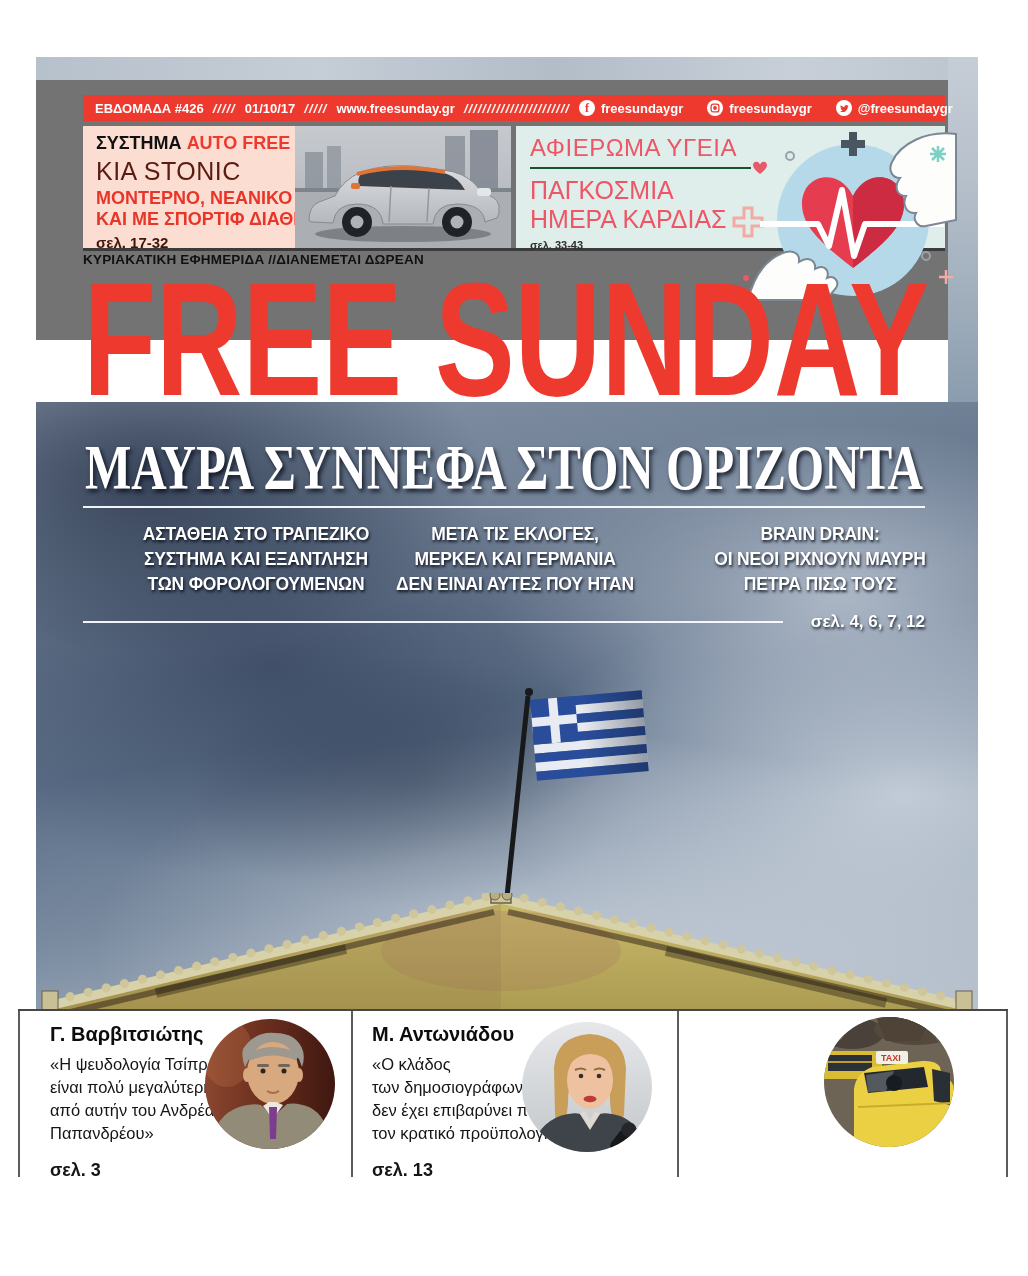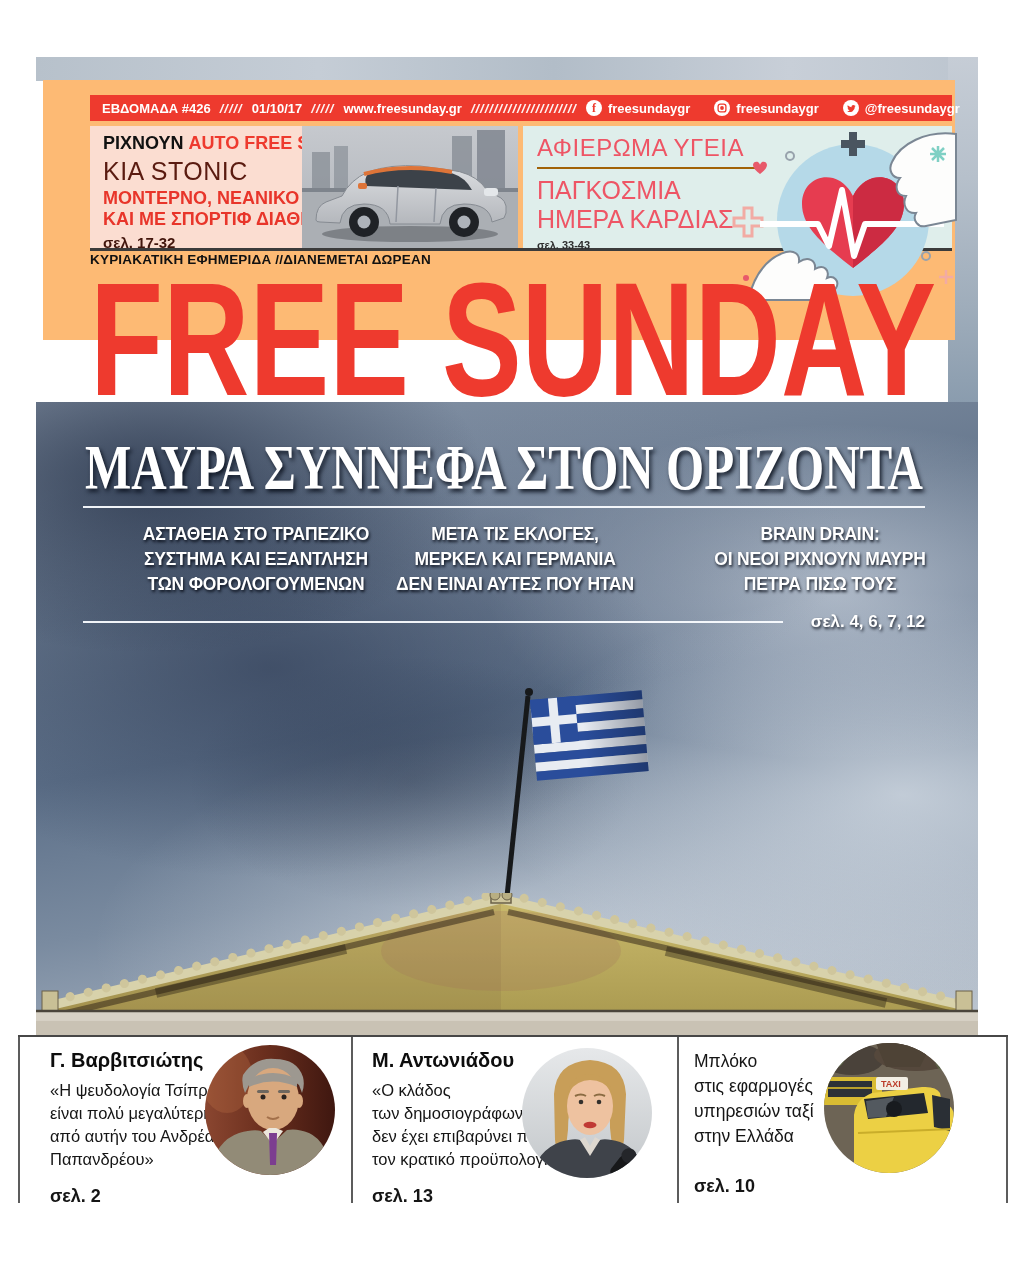--- a/index.html
+++ b/index.html
@@ -16,21 +16,21 @@
       radial-gradient(ellipse 480px 250px at 12% 12%, rgba(38,50,72,.8), rgba(38,50,72,0) 70%),
       radial-gradient(ellipse 560px 300px at 25% 42%, rgba(47,60,85,.65), rgba(47,60,85,0) 70%),
       radial-gradient(ellipse 420px 220px at 55% 22%, rgba(125,138,158,.5), rgba(125,138,158,0) 70%),
       radial-gradient(ellipse 500px 240px at 85% 30%, rgba(224,230,238,.6), rgba(224,230,238,0) 70%),
       radial-gradient(ellipse 560px 280px at 92% 62%, rgba(232,238,244,.65), rgba(232,238,244,0) 72%),
       radial-gradient(ellipse 640px 300px at 55% 86%, rgba(236,241,246,.5), rgba(236,241,246,0) 72%),
       radial-gradient(ellipse 320px 180px at 40% 60%, rgba(30,42,62,.38), rgba(30,42,62,0) 70%),
       linear-gradient(170deg,#8795a8 0%,#68798f 28%,#5d7089 48%,#7a8ba0 68%,#a4b0bf 86%,#bfc8d2 100%);}
 
   
-  .header-box{position:absolute;left:43px;top:80px;width:912px;height:260px;background:#fdba74;}
+  .header-box{position:absolute;left:36px;top:80px;width:912px;height:260px;background:#737373;}
 
   .red-bar{position:absolute;left:47px;top:15px;width:862px;height:26px;background:#ee3a2e;
     display:flex;align-items:center;box-sizing:border-box;padding:0 12px;color:#fff;
     font-weight:bold;font-size:13px;white-space:nowrap;}
   .red-bar .sep{font-style:italic;letter-spacing:1px;margin:0 9px;opacity:.95;}
   .socials{margin-left:auto;display:flex;align-items:center;gap:24px;}
   .social{display:flex;align-items:center;gap:6px;}
   .icon-disc{width:16px;height:16px;border-radius:50%;background:#fff;color:#ee3a2e;
     display:flex;align-items:center;justify-content:center;
     font-family:"Liberation Serif",serif;font-weight:bold;font-size:12px;line-height:1;}
@@ -42,21 +42,21 @@
     padding:7px 0 0 13px;overflow:hidden;}
   .promo-auto .kicker{font-size:18px;font-weight:bold;color:#111;}
   .promo-auto .kicker .red{color:#ee3a2e;}
   .promo-auto .title{font-size:25px;color:#5a1b10;margin-top:3px;letter-spacing:.5px;}
   .promo-auto .sub{font-size:18px;line-height:21px;font-weight:bold;color:#e8352a;
     white-space:pre-line;margin-top:2px;}
   .promo-auto .pages{font-size:15px;font-weight:600;color:#42150c;margin-top:4px;}
   .car-art{position:absolute;right:0;top:0;width:216px;height:122px;}
   .promo-health{flex:1;position:relative;background:#dfeeeb;box-sizing:border-box;padding:8px 0 0 14px;}
   .promo-health .kicker{display:inline-block;font-size:24px;color:#ee5565;letter-spacing:.5px;
-    padding:0 14px 5px 0;border-bottom:2px solid #a16207;}
+    padding:0 14px 5px 0;border-bottom:2px solid #14532d;}
   .promo-health .title{font-size:25px;line-height:29px;color:#ee5565;white-space:pre-line;margin-top:7px;}
   .promo-health .pages{font-size:11px;font-weight:700;color:#2e2e2e;margin-top:5px;}
 
   .tagline{position:absolute;left:47px;top:172px;font-size:13.5px;font-weight:bold;color:#111;
     letter-spacing:.2px;}
   .masthead-svg{position:absolute;left:44px;top:188px;z-index:8;}
 
   .heart-art{position:absolute;left:730px;top:128px;width:228px;height:172px;z-index:6;overflow:visible;}
 
   
@@ -70,21 +70,21 @@
   .sh2{left:339px;width:280px;}
   .sh3{left:649px;width:270px;}
   .pageref-row{position:absolute;left:47px;top:210px;width:842px;display:flex;align-items:center;}
   .pageref-row .line{flex:1;height:2px;background:rgba(250,252,255,.95);}
   .pageref-row .label{margin-left:28px;color:#fff;font-weight:bold;font-size:17px;
     text-shadow:1px 2px 3px rgba(6,10,20,.9);}
   .flag-art{position:absolute;left:430px;top:278px;width:200px;height:235px;}
   .pediment-art{position:absolute;left:0;top:491px;width:942px;height:142px;}
 
   
-  .footer{position:absolute;left:0;top:1035px;width:1028px;height:241px;background:#fff;border-radius:22px;}
+  .footer{position:absolute;left:0;top:1009px;width:1028px;height:241px;background:#fff;border-radius:22px;}
   .footer .topline{position:absolute;left:18px;top:0;width:990px;height:2px;background:#474747;}
   .footer .vline{position:absolute;top:2px;width:2px;height:166px;background:#5c5c5c;}
   .vl1{left:18px;} .vl2{left:351px;} .vl3{left:677px;} .vl4{left:1006px;}
   .fcol{position:absolute;top:14px;width:250px;color:#151515;}
   .fc1{left:50px;} .fc2{left:372px;} .fc3{left:694px;}
   .f-title{font-size:20px;font-weight:bold;color:#0d0d0d;margin:0 0 7px 0;}
   .f-title:empty{display:none;}
   .f-quote{font-size:16.5px;line-height:23px;white-space:pre-line;}
   .fc3 .f-quote{font-size:17.5px;line-height:25px;}
   .f-pages{font-size:18px;font-weight:bold;margin-top:15px;}
@@ -209,21 +209,21 @@
             <path fill="#ee3a2e" d="M12.6 5.2c-.3.2-.7.3-1 .35a1.8 1.8 0 0 0-3.1 1.6A5.1 5.1 0 0 1 4.7 5.3a1.8 1.8 0 0 0 .55 2.4c-.3 0-.55-.08-.8-.2 0 .85.6 1.55 1.4 1.75-.25.07-.5.08-.8.03.25.7.9 1.2 1.65 1.2a3.6 3.6 0 0 1-2.6.75 5 5 0 0 0 7.75-4.45c.35-.25.65-.55.9-.9-.3.15-.65.25-1 .3.35-.2.6-.55.75-.95z"></path>
           </svg>
           <span>@freesundaygr</span>
         </span>
       </span>
     </div>
 
     <div class="promo-row">
       <div class="promo-auto">
         <div class="kicker">
-          <span>ΡΙΧΝΟΥΝ</span>
+          <span>ΣΥΣΤΗΜΑ</span>
           <span class="red">AUTO FREE SUNDAY</span>
         </div>
         <div class="title">KIA STONIC</div>
         <div class="sub">ΜΟΝΤΕΡΝΟ, ΝΕΑΝΙΚΟ
 ΚΑΙ ΜΕ ΣΠΟΡΤΙΦ ΔΙΑΘΕΣΗ</div>
         <div class="pages">σελ. 17-32</div>
         <svg class="car-art" viewBox="0 0 216 122">
           <defs>
             <linearGradient id="carsky" x1="0" y1="0" x2="0" y2="1">
               <stop offset="0" stop-color="#c6c9ce"></stop>
@@ -309,21 +309,21 @@
     <div class="vline vl2"></div>
     <div class="vline vl3"></div>
     <div class="vline vl4"></div>
 
     <div class="fcol fc1">
       <div class="f-title">Γ. Βαρβιτσιώτης</div>
       <div class="f-quote">«Η ψευδολογία Τσίπρα
 είναι πολύ μεγαλύτερη
 από αυτήν του Ανδρέα
 Παπανδρέου»</div>
-      <div class="f-pages">σελ. 2</div>
+      <div class="f-pages">σελ. 3</div>
     </div>
     <div class="f-photo fp1">
       <svg viewBox="0 0 130 130" width="130" height="130">
         <defs>
             <linearGradient id="mbg" x1="0" y1="0" x2="1" y2="0">
           <stop offset="0" stop-color="#8a4630"></stop>
               <stop offset=".45" stop-color="#6b2f1e"></stop>
               <stop offset="1" stop-color="#3f1710"></stop>
         </linearGradient>
           </defs>
@@ -371,28 +371,20 @@
         <ellipse cx="68" cy="77" rx="6.5" ry="3.2" fill="#c03a34"></ellipse>
         <path d="M8,130 Q16,102 38,94 Q52,90 58,92 L68,102 L78,92 Q84,90 98,94 Q120,102 122,130 Z" fill="#3f434a"></path>
         <path d="M58,92 L68,108 L78,92 L73,89 L68,98 L63,89 Z" fill="#ded8d0"></path>
         <g transform="rotate(38 102 114)">
           <rect x="96" y="108" width="12" height="24" rx="5" fill="#17181a"></rect>
           <circle cx="102" cy="106" r="7.5" fill="#24262a"></circle>
         </g>
       </svg>
     </div>
 
-    <div class="fcol fc3">
-
-      <div class="f-quote">Μπλόκο
-στις εφαρμογές
-υπηρεσιών ταξί
-στην Ελλάδα</div>
-      <div class="f-pages">σελ. 10</div>
-    </div>
     <div class="f-photo fp3">
       <svg viewBox="0 0 130 130" width="130" height="130">
         <rect width="130" height="130" fill="#6d6455"></rect>
         <ellipse cx="28" cy="16" rx="32" ry="16" fill="#4a423a"></ellipse>
         <ellipse cx="92" cy="12" rx="42" ry="16" fill="#55483c"></ellipse>
         <polygon points="52,0 108,0 96,24 62,24" fill="#4e4336"></polygon>
         <circle cx="10" cy="14" r="11" fill="#5d6b4a" opacity=".85"></circle>
         <circle cx="121" cy="18" r="10" fill="#5d6b4a" opacity=".7"></circle>
         <rect x="0" y="34" width="58" height="28" fill="#d9bc33"></rect>
         <rect x="4" y="38" width="44" height="16" fill="#2c3137"></rect>

